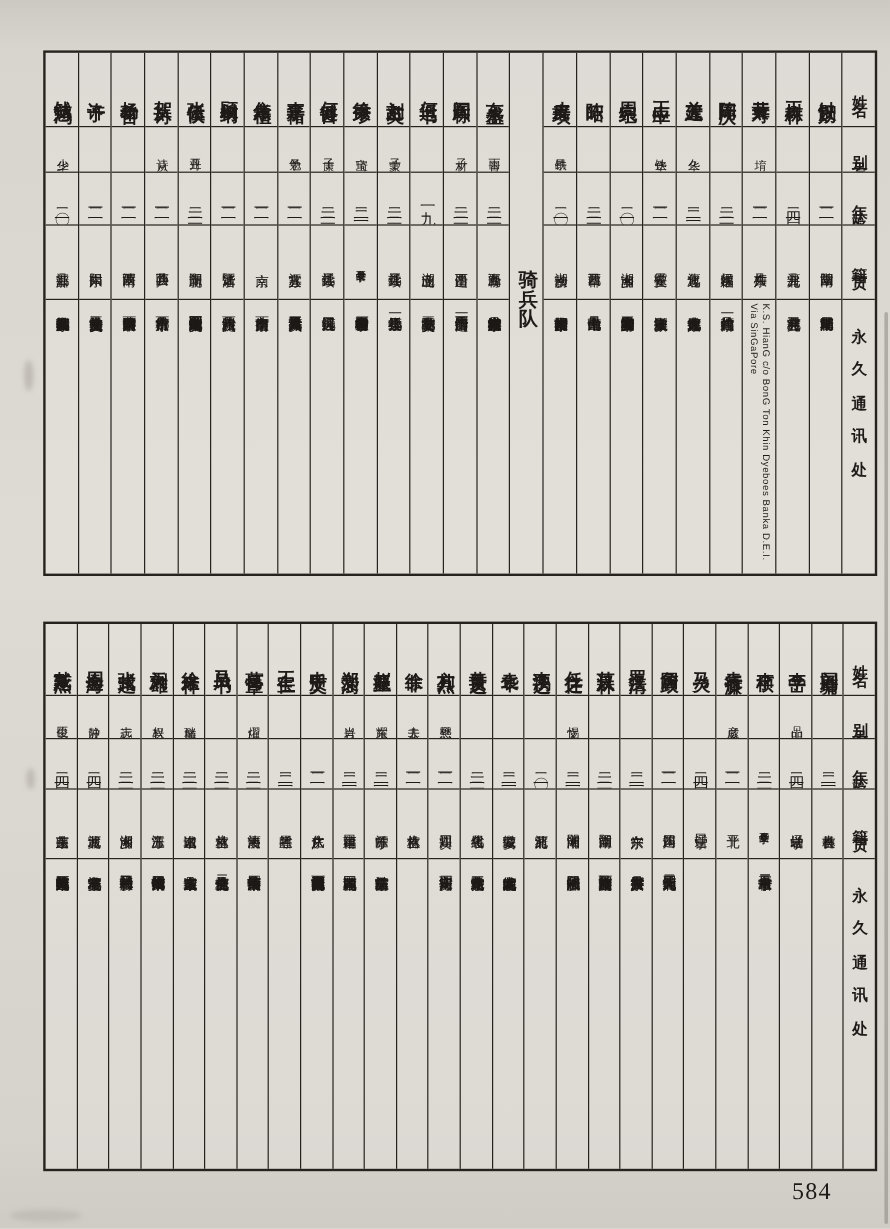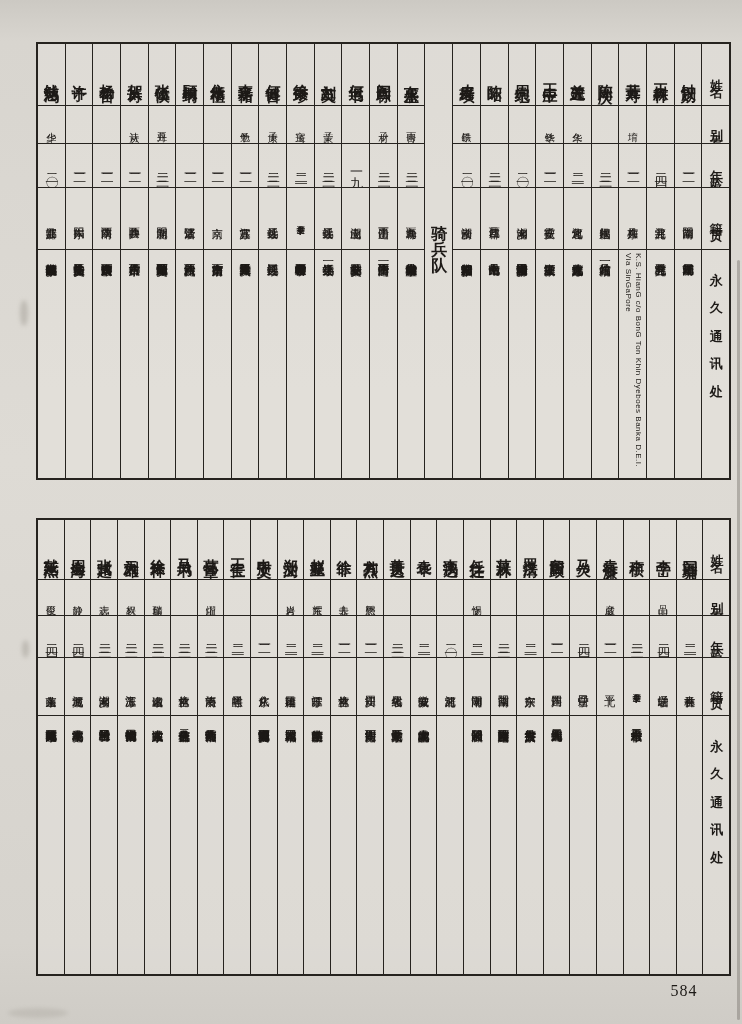--- a/index.html
+++ b/index.html
@@ -51,21 +51,21 @@
 
   .divider-col{justify-content:flex-start;align-items:center;}
   .divider-text{
     writing-mode:vertical-rl;text-orientation:upright;
     font-size:16px;font-weight:bold;letter-spacing:16px;
     margin-top:168px;
   }
 
   .page-number{
     position:absolute;left:660px;top:982px;width:48px;
-    font-size:16px;text-align:center;letter-spacing:1px;
+    font-size:20px;text-align:left;letter-spacing:1px;
   }
 </style>
 </head>
 <body>
 
 <div class="edge-right"></div>
 <div class="smudge s1"></div>
 <div class="smudge s2"></div>
 <div class="smudge s3"></div>
 

